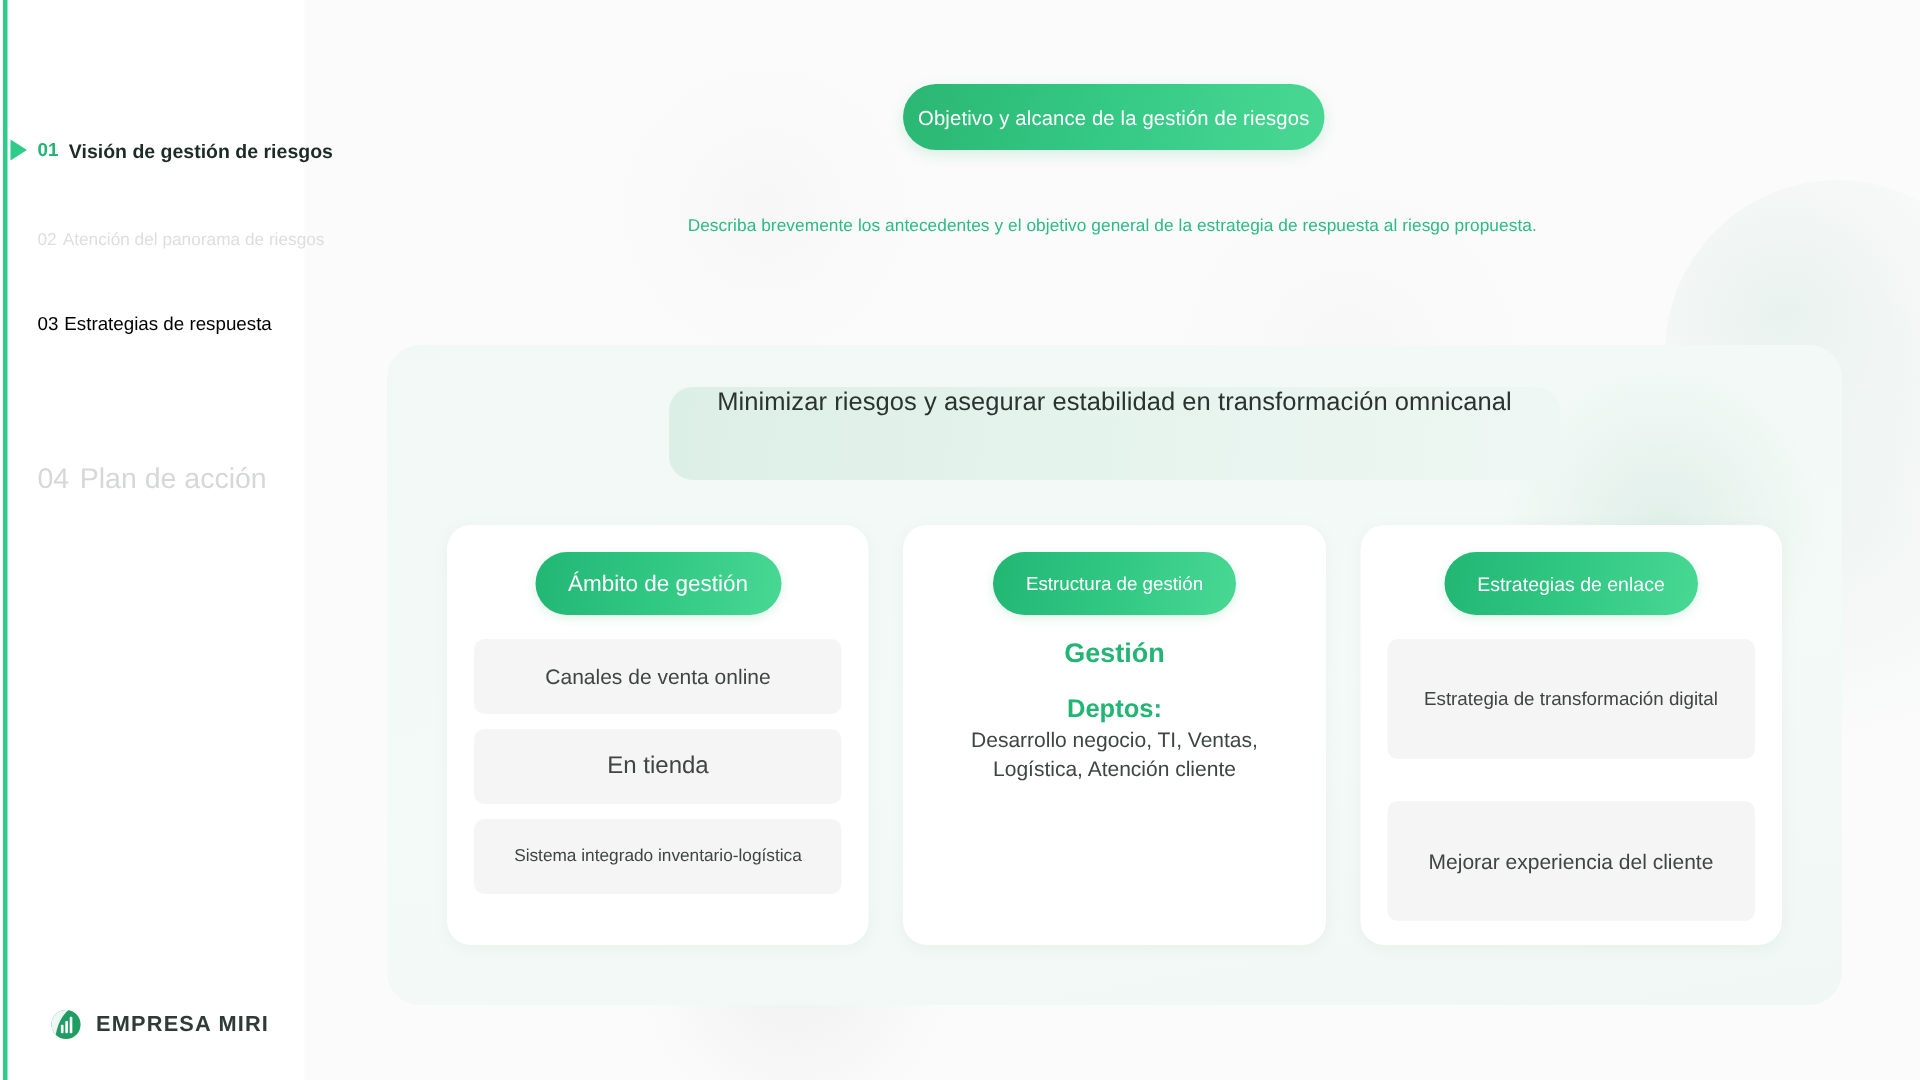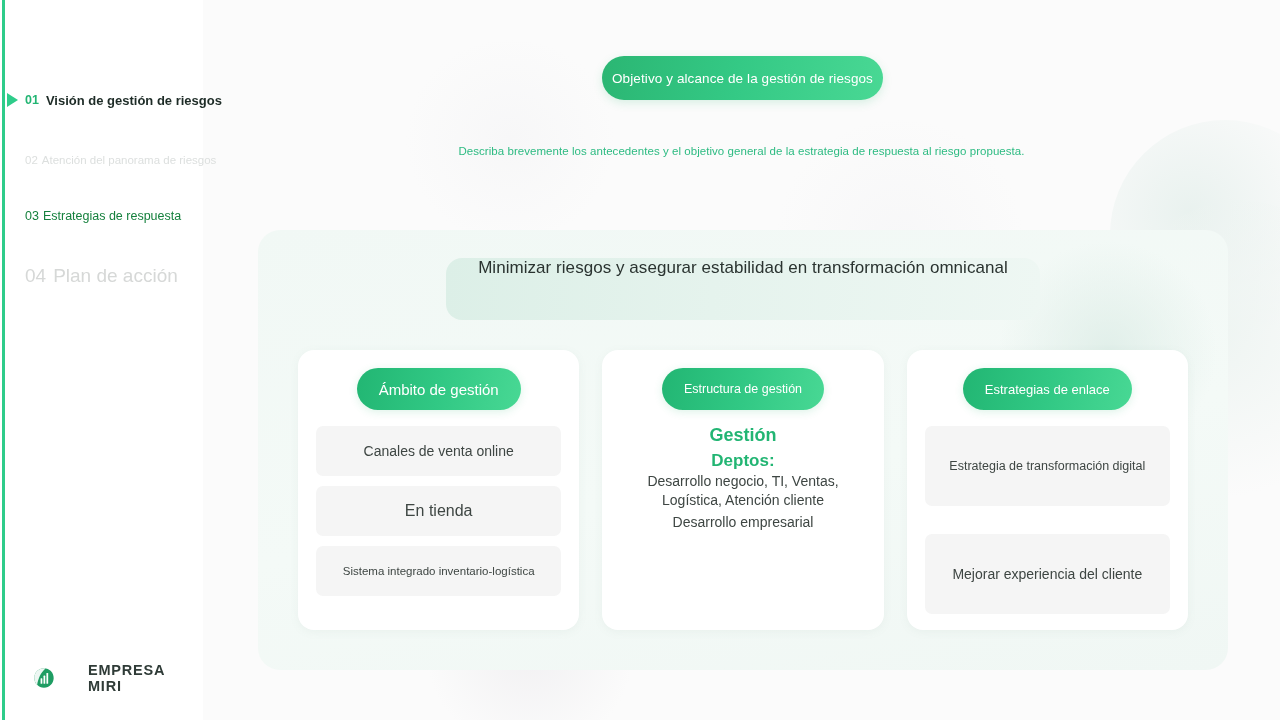--- a/index.html
+++ b/index.html
@@ -114,50 +114,49 @@
   .nav-item.dim1 { margin-top: 40px; }
   .nav-item.dim1 .num, .nav-item.dim1 .label {
     color: #dcdfde;
     font-size: 11.5px;
     font-weight: 400;
   }
   .nav-item.dim1 .num { margin-right: 4px; }
 
   .nav-item.dim2 { margin-top: 43px; }
   .nav-item.dim2 .num, .nav-item.dim2 .label {
-    color: #15803d;
+    color: #000000;
     font-size: 12.5px;
     font-weight: 400;
   }
   .nav-item.dim2 .num { margin-right: 4px; }
 
   .nav-item.dim3 { margin-top: 42px; }
   .nav-item.dim3 .num, .nav-item.dim3 .label {
     color: #d6d8d7;
     font-size: 19px;
     font-weight: 400;
   }
-  .nav-item.dim3 .num { margin-right: 7px; }
+  .nav-item.dim3 .num { margin-right: 7px; margin-top: 44px; }
 
   
   .brand {
     position: absolute;
     left: 33px;
     bottom: 26px;
     display: flex;
     align-items: center;
     gap: 9px;
   }
   .brand-mark { width: 22px; height: 22px; display: block; }
   .brand-name {
     font-size: 14.5px;
     font-weight: 700;
     letter-spacing: .8px;
     color: #2f3b37;
-    margin-left: 24px;
   }
 
   
   .main {
     position: absolute;
     left: 203px; top: 0;
     width: 1077px; height: 720px;
     z-index: 2;
   }
 
@@ -281,21 +280,21 @@
   .card1 .row.r1 { font-size: 16px; }
   .card1 .row.r2 { font-size: 11.5px; }
 
   .card3 .rows { gap: 28px; }
   .card3 .row { height: 80px; line-height: 1.45; }
   .card3 .row.r0 { font-size: 12.5px; }
   .card3 .row.r1 { font-size: 14px; }
 
   
   .blocks { margin-top: 14px; text-align: center; }
-  .block + .block { margin-top: 3px; }
+  .block + .block { margin-top: 15px; }
   .block-head {
     color: #22b573;
     font-weight: 700;
     line-height: 1.25;
   }
   .block-body {
     color: #3e4643;
     line-height: 1.35;
     margin-top: 1px;
   }
@@ -391,21 +390,20 @@
           </div>
           <div class="blocks">
             <div class="block b0">
               <div class="block-head">Gestión</div>
             </div>
             <div class="block b1">
               <div class="block-head">Deptos:</div>
               <div class="block-body">Desarrollo negocio, TI, Ventas, Logística, Atención cliente</div>
             </div>
             <div class="block b2">
-              <div class="block-body">Desarrollo empresarial</div>
             </div>
           </div>
         </article>
 
         <article class="card card3">
           <div class="card-pill">
             <span class="card-pill-text">Estrategias de enlace</span>
           </div>
           <div class="rows">
             <div class="row r0">Estrategia de transformación digital</div>

